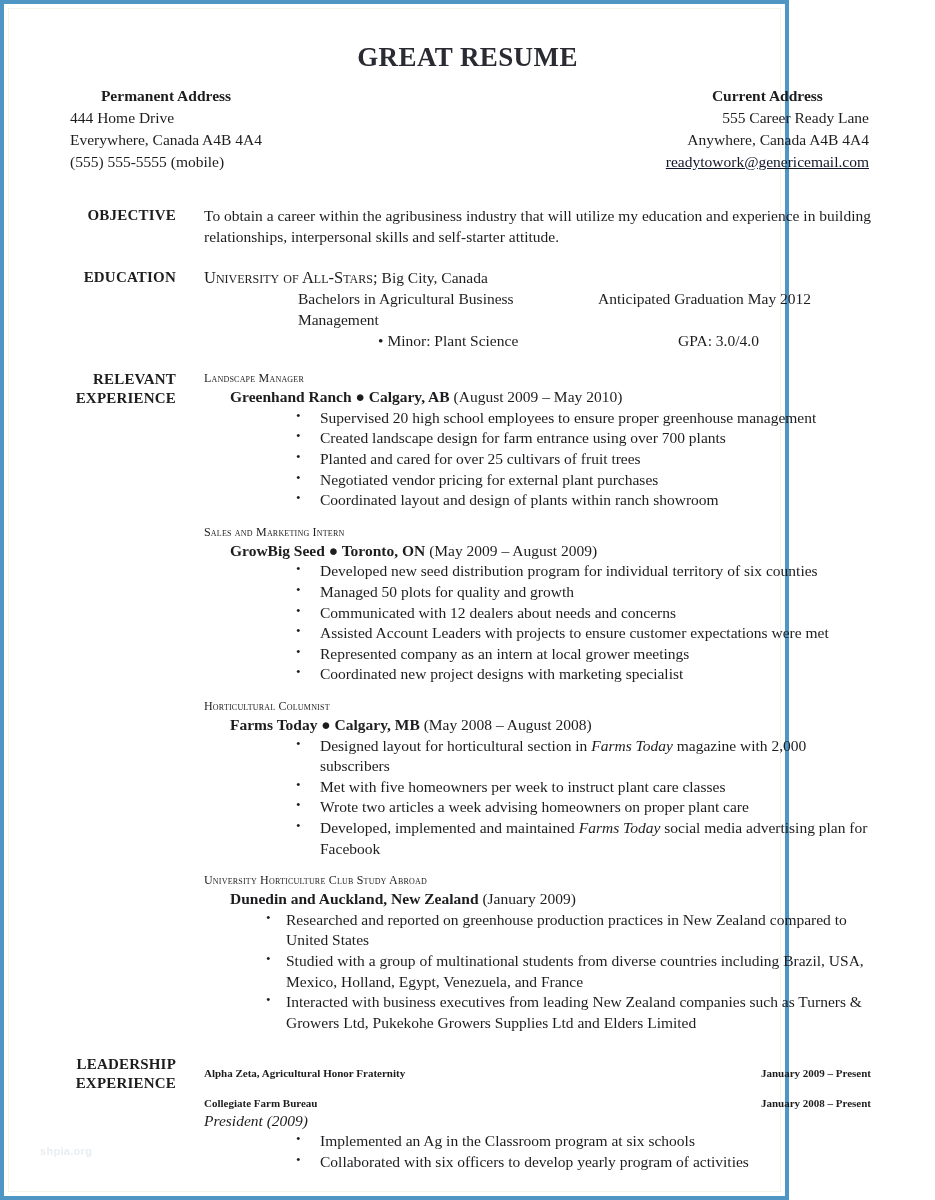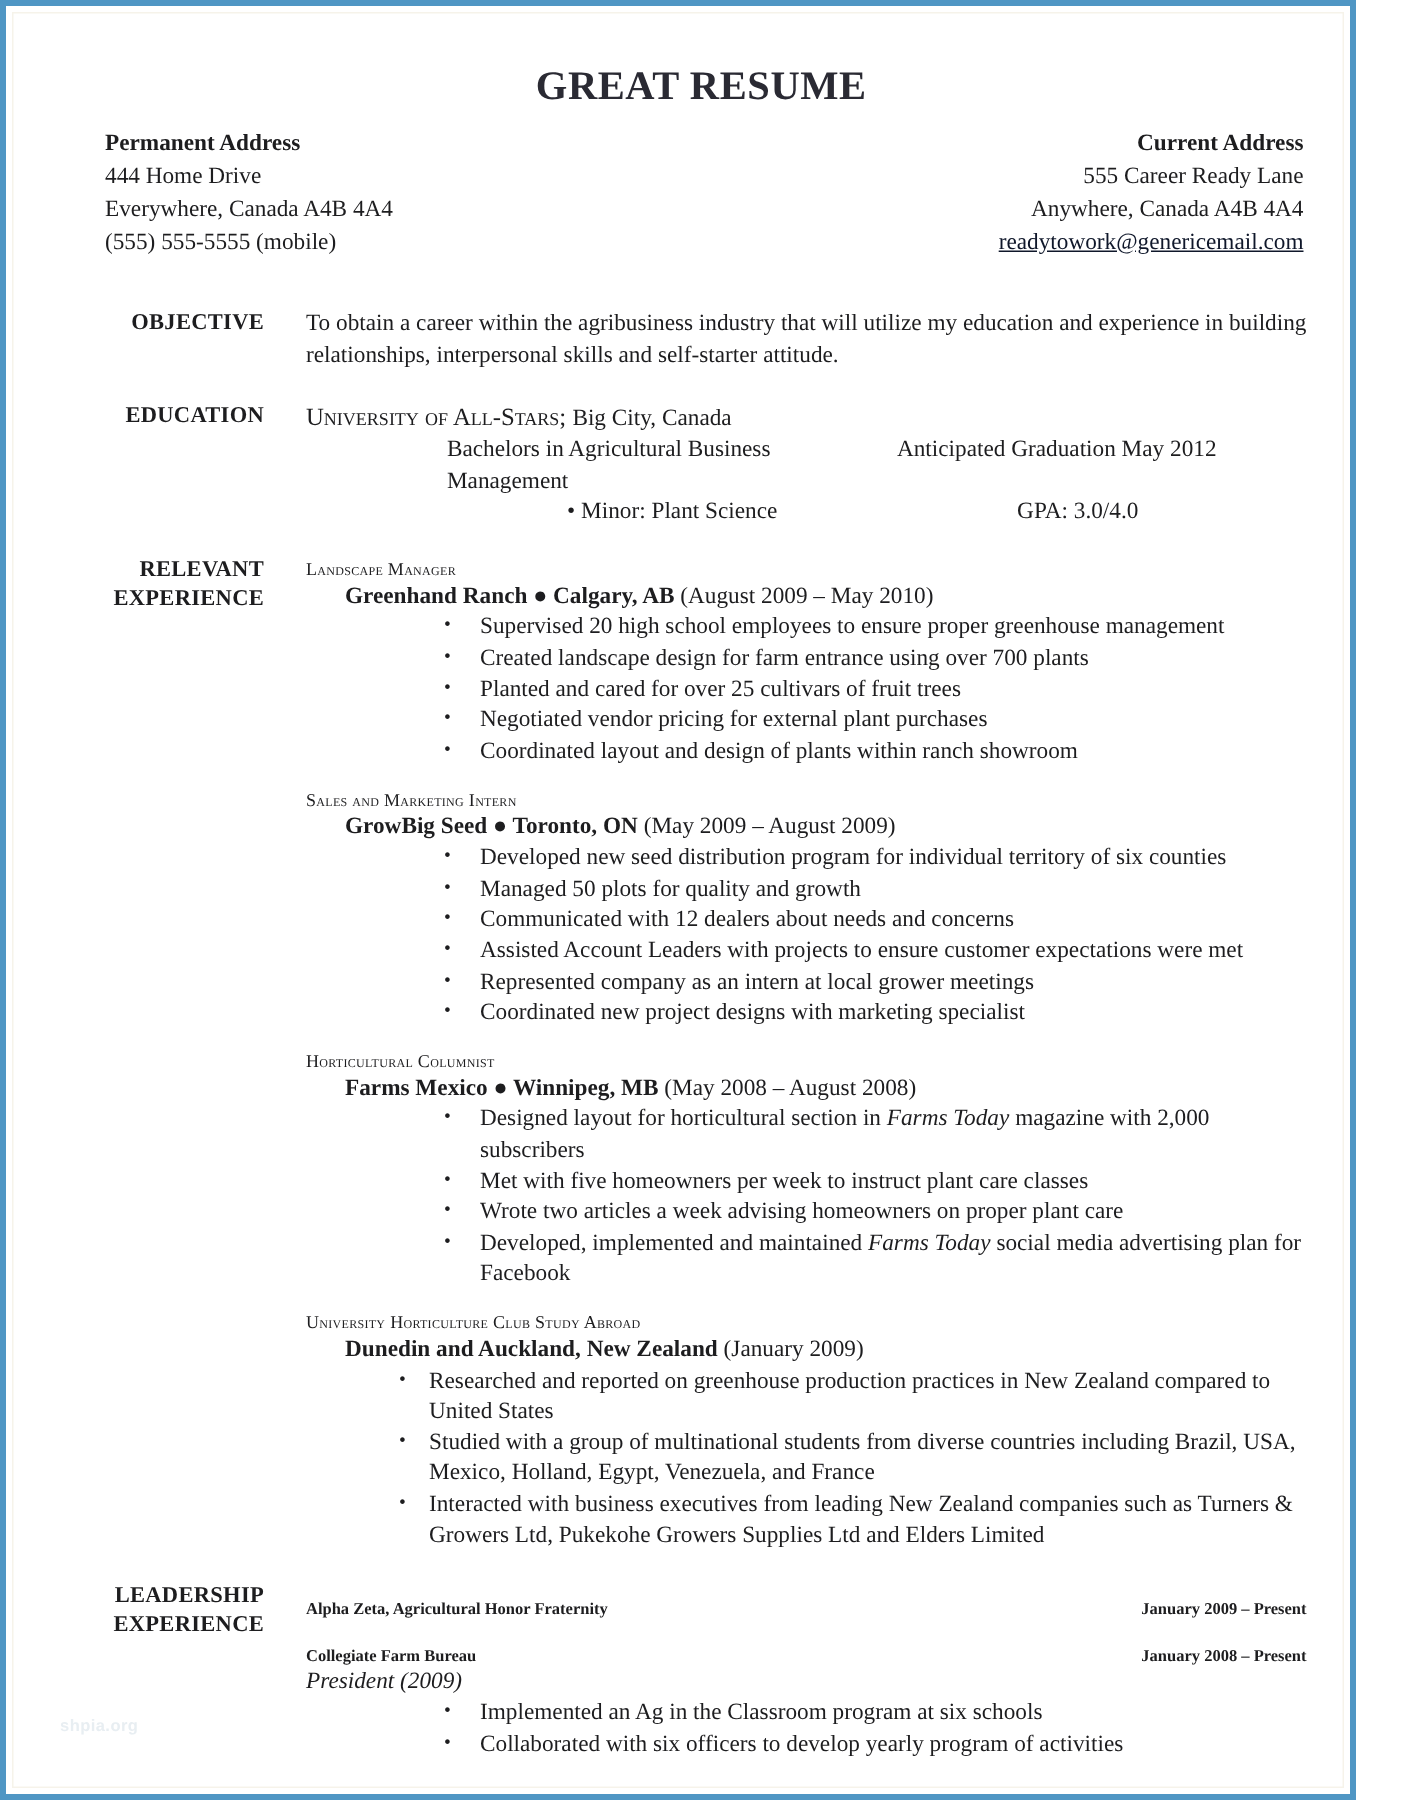--- a/index.html
+++ b/index.html
@@ -11,21 +11,21 @@
     width: 935px;
     height: 1200px;
     font-family: "Liberation Serif", "DejaVu Serif", serif;
     color: #1d1d1f;
     overflow: hidden;
   }
 
   .page-frame {
     position: relative;
     box-sizing: border-box;
-    width: 904px;
+    width: 789px;
     height: 1200px;
     border: 4px solid #4f96c4;
     background: #ffffff;
   }
   .inner-bevel {
     position: absolute;
     left: 4px; top: 4px; right: 4px; bottom: 4px;
     border: 1px solid #f6f3ea;
     pointer-events: none;
   }
@@ -68,20 +68,21 @@
     justify-content: space-between;
     margin: 14px 62px 0 66px;
     font-size: 15.5px;
     line-height: 1.42;
   }
   .addr-left { text-align: left; }
   .addr-right { text-align: right; }
   .addr-heading {
     font-weight: bold;
     font-size: 15.5px;
+    text-align: center;
   }
   .email-link {
     color: #0f172a;
     text-decoration: underline;
   }
 
   
   .section {
     display: flex;
     margin: 0 0 0 0;
@@ -273,21 +274,21 @@
             <li>Represented company as an intern at local grower meetings</li>
             <li>Coordinated new project designs with marketing specialist</li>
           </ul>
         </div>
 
         <div class="spacer-12"></div>
 
         <div class="job">
           <div class="job-title">Horticultural Columnist</div>
           <div class="job-org">
-            <b>Farms Mexico ● Winnipeg, MB</b>
+            <b>Farms Today ● Calgary, MB</b>
             <span>(May 2008 – August 2008)</span>
           </div>
           <ul class="bullets indent-deep">
               <li><span>Designed layout for horticultural section in </span><span class="italic">Farms Today</span><span> magazine with 2,000 subscribers</span></li>
               <li><span>Met with five homeowners per week to instruct plant care classes</span></li>
               <li><span>Wrote two articles a week advising homeowners on proper plant care</span></li>
               <li><span>Developed, implemented and maintained </span><span class="italic">Farms Today</span><span> social media advertising plan for Facebook</span></li>
             </ul>
         </div>
 

